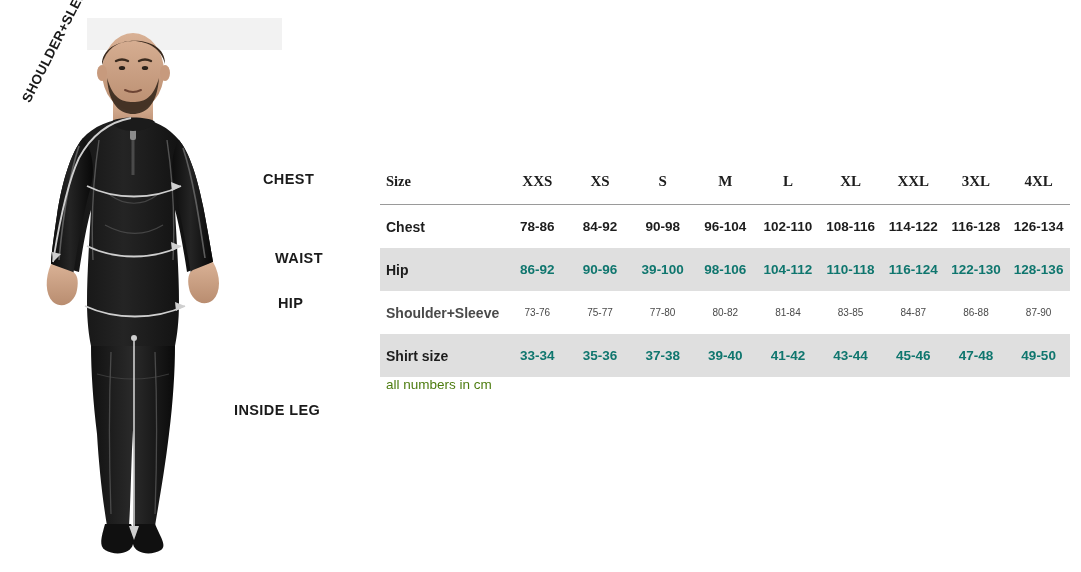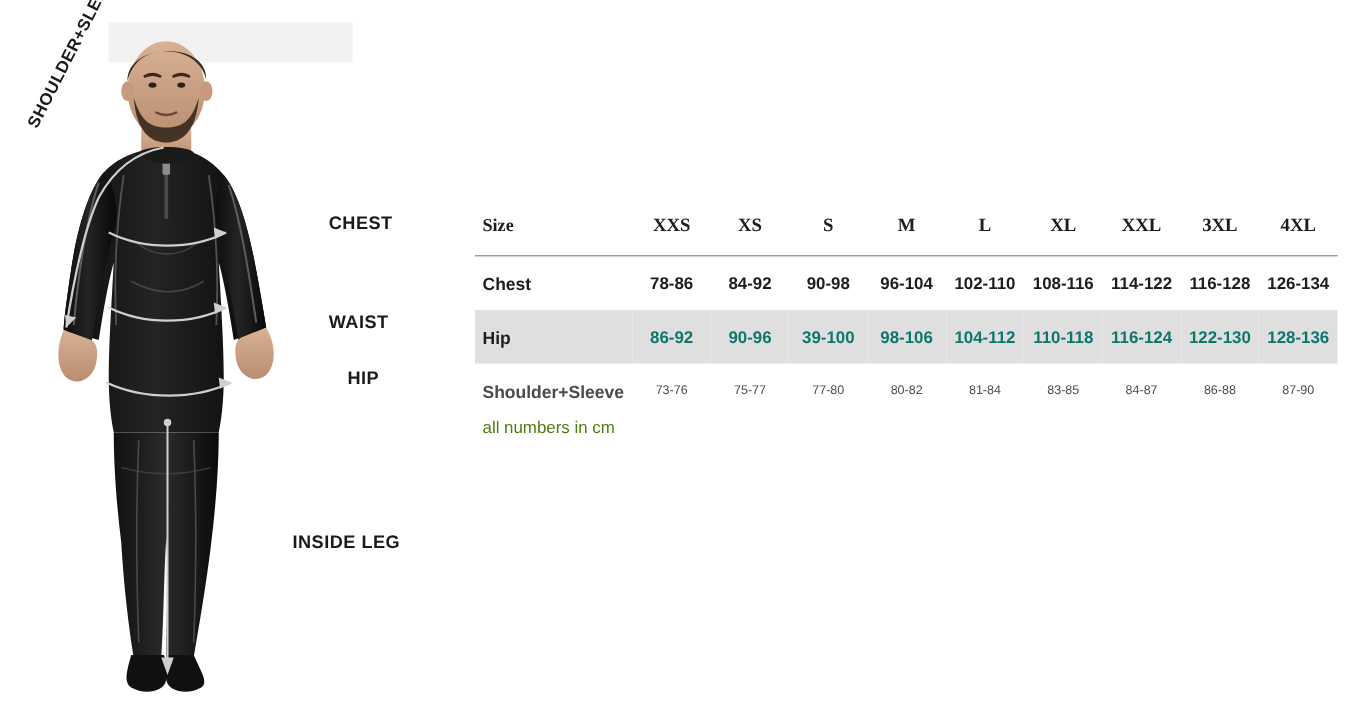--- a/index.html
+++ b/index.html
@@ -48,23 +48,23 @@
   .callout {
     position: absolute;
     font-family: "Liberation Sans", sans-serif;
     font-weight: bold;
     font-size: 14.5px;
     letter-spacing: 0.4px;
     color: #1a1a1a;
     white-space: nowrap;
   }
   .callout-chest  { left: 228px; top: 161px; }
-  .callout-waist  { left: 228px; top: 240px; }
+  .callout-waist  { left: 240px; top: 240px; }
   .callout-hip    { left: 243px; top: 285px; }
-  .callout-inside { left: 199px; top: 416px; }
+  .callout-inside { left: 199px; top: 392px; }
 
   .callout-shoulder {
     position: absolute;
     left: -16px;
     top: 88px;
     transform: rotate(-63deg);
     transform-origin: left top;
     font-weight: bold;
     font-size: 13.5px;
     letter-spacing: 0.4px;
@@ -317,20 +317,32 @@
           <td>75-77</td>
           <td>77-80</td>
           <td>80-82</td>
           <td>81-84</td>
           <td>83-85</td>
           <td>84-87</td>
           <td>86-88</td>
           <td>87-90</td>
         </tr>
 
+        <tr class="shaded emphasis">
+          <td class="row-label">Shirt size</td>
+          <td>33-34</td>
+          <td>35-36</td>
+          <td>37-38</td>
+          <td>39-40</td>
+          <td>41-42</td>
+          <td>43-44</td>
+          <td>45-46</td>
+          <td>47-48</td>
+          <td>49-50</td>
+        </tr>
 
 
       </tbody>
     </table>
 
     <div class="footnote">all numbers in cm</div>
   </div>
 
 </div>
 

